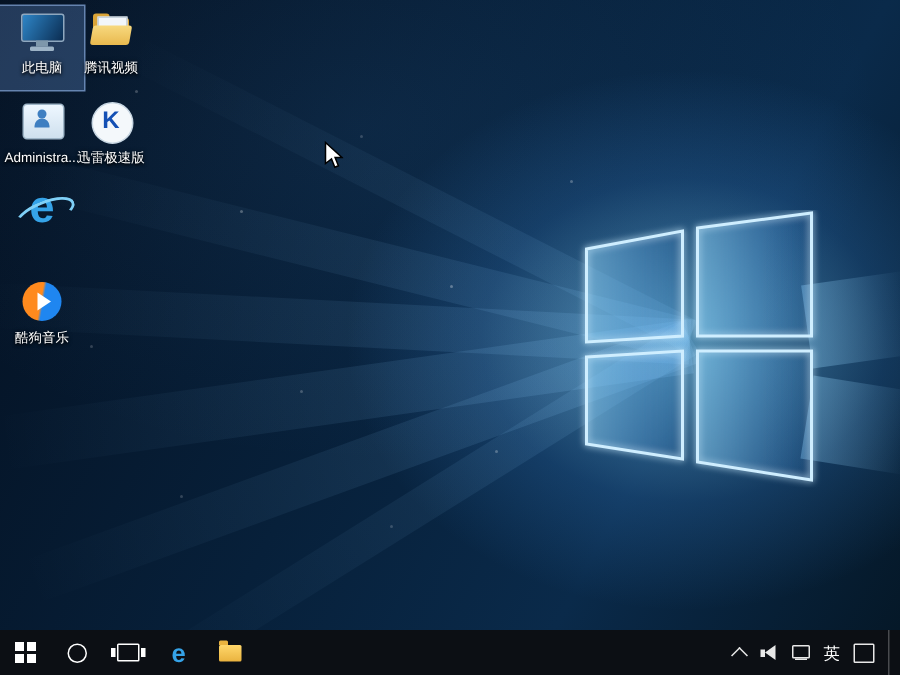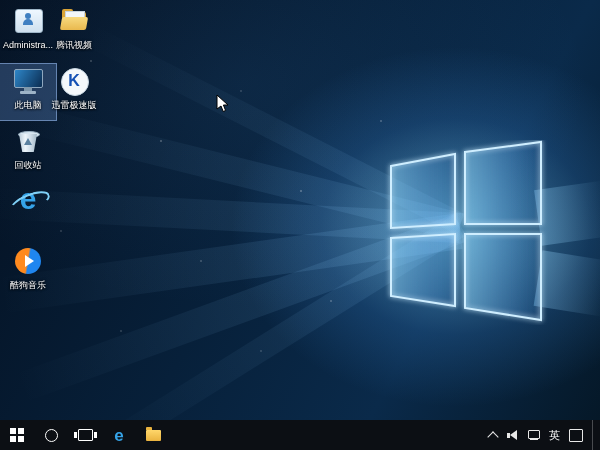--- a/index.html
+++ b/index.html
@@ -164,42 +164,34 @@
       <polygon points="8,26 72,14 72,84 8,88"></polygon>
       <polygon points="8,98 72,94 72,166 8,156"></polygon>
       <polygon points="82,12 158,2 158,84 82,84"></polygon>
       <polygon points="82,94 158,94 158,180 82,168"></polygon>
     </g>
     <line x1="77" y1="8" x2="77" y2="176" stroke="#eaf7ff" stroke-width="3" filter="url(#glow)" opacity="0.95"></line>
     <line x1="8" y1="90" x2="158" y2="90" stroke="#dff2ff" stroke-width="2" filter="url(#glow)" opacity="0.7"></line>
   </svg>
 
   <div class="icol icol1">
-    <div class="dicon">
-      <div class="ic admin">
-          <span class="frame"></span>
-          <span class="person"></span>
-        </div>
-      <div class="lbl">Administra...</div>
-    </div>
     <div class="dicon selected">
       <div class="ic pc">
           <span class="mon-screen"></span>
           <span class="mon-stand"></span>
           <span class="mon-base"></span>
         </div>
       <div class="lbl">此电脑</div>
     </div>
     <div class="dicon">
-      <div class="ic rb">
-          <span class="rb-rim"></span>
-          <span class="rb-body"></span>
-          <span class="rb-sym"></span>
-        </div>
-      <div class="lbl">回收站</div>
+      <div class="ic admin">
+          <span class="frame"></span>
+          <span class="person"></span>
+        </div>
+      <div class="lbl">Administra...</div>
     </div>
     <div class="dicon">
       <div class="ic ie">
           <span class="e-letter">e</span>
           <span class="e-ring"></span>
         </div>
     </div>
     <div class="dicon">
       <div class="ic tv">
           <span class="tv-disc"></span>

